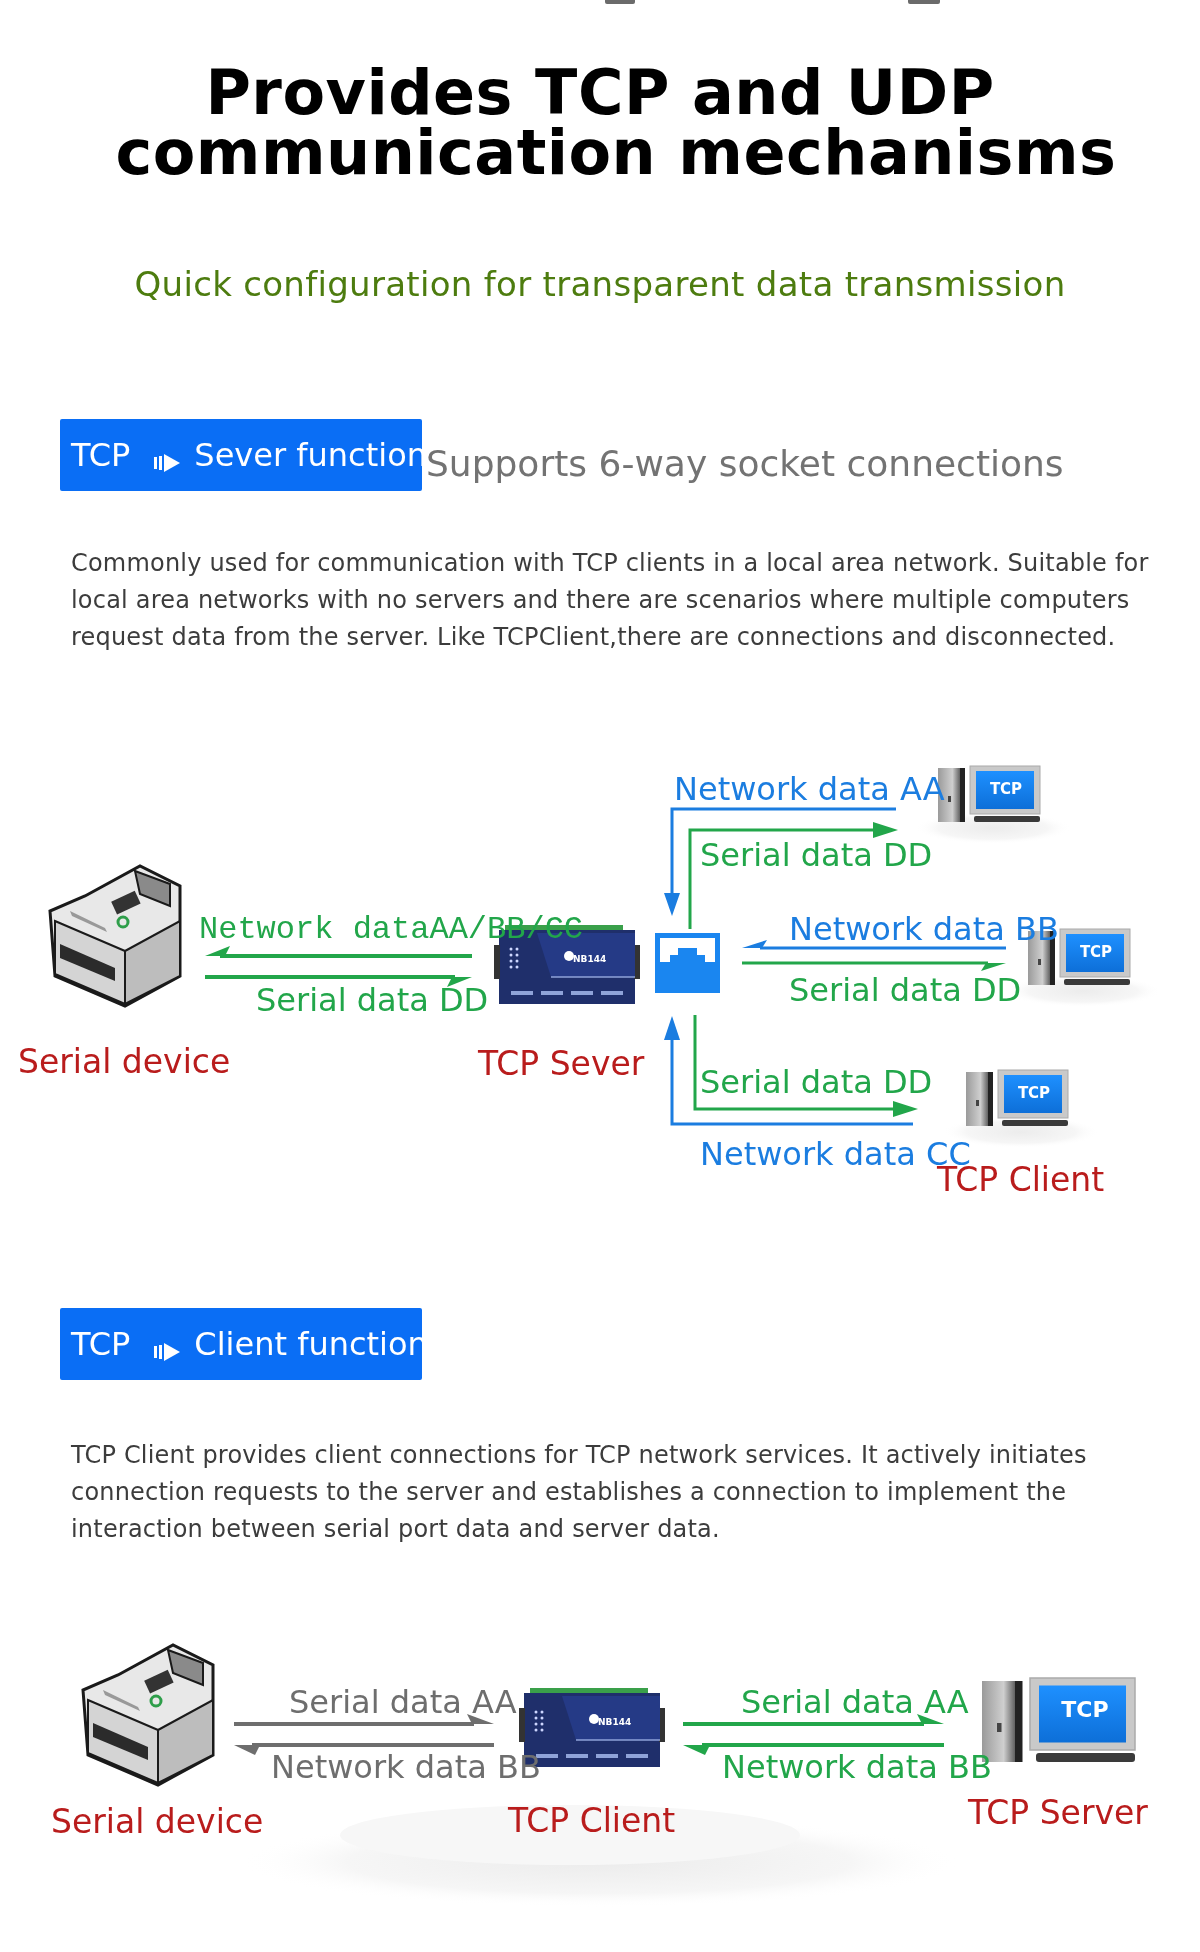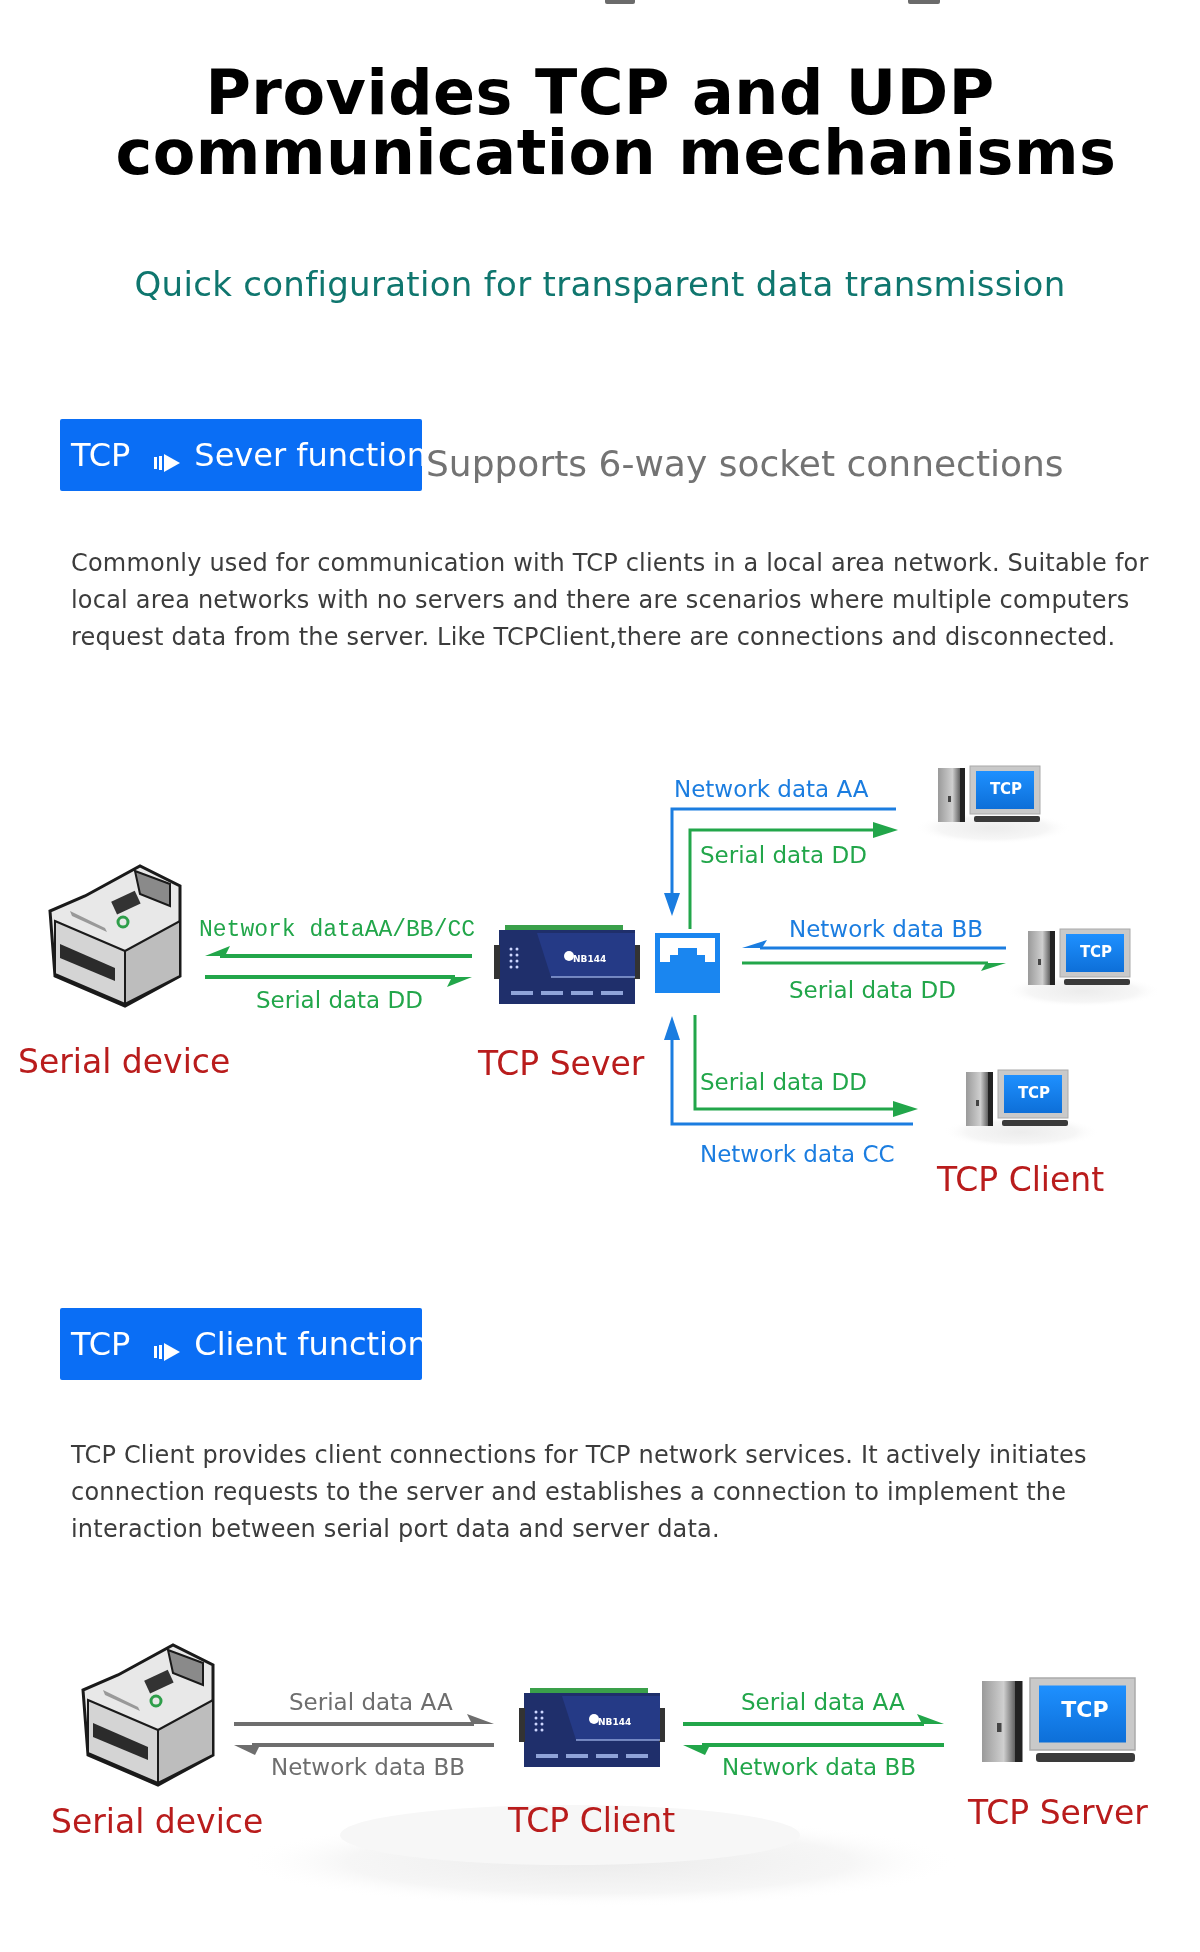--- a/index.html
+++ b/index.html
@@ -1,26 +1,26 @@
 <!DOCTYPE html>
 <html><head>
 <meta charset="utf-8">
 <style>
   * { margin:0; padding:0; box-sizing:border-box; }
   html, body { width:1200px; height:1952px; background:#ffffff; overflow:hidden; }
   body { position:relative; font-family:"DejaVu Sans", "Liberation Sans", sans-serif; color:#000; }
   .edge-mark { position:absolute; top:0; height:4px; background:#6b6b6b; border-radius:0 0 2px 2px; }
   .title { position:absolute; left:0; width:1200px; text-align:center; font-weight:bold; font-size:62px; line-height:62px; letter-spacing:0.5px; }
-  .subtitle { position:absolute; left:0; width:1200px; text-align:center; font-size:34px; color:#0f766e; letter-spacing:0.3px; }
+  .subtitle { position:absolute; left:0; width:1200px; text-align:center; font-size:34px; color:#4d7c0f; letter-spacing:0.3px; }
   .badge { position:absolute; left:60px; width:362px; height:72px; background:#0a6ef5; color:#fff; border-radius:2px; display:flex; align-items:center; padding-left:11px; font-size:32px; white-space:nowrap; }
   .badge .tcp { margin-right:24px; }
   .badge .arrow-ico { width:28px; height:22px; margin-right:12px; display:inline-block; }
   .badge-side { position:absolute; font-size:36px; white-space:nowrap; color:#737373; }
   .para { position:absolute; left:71px; width:1080px; font-size:24px; line-height:37px; color:#3c3c3c; letter-spacing:0.2px; }
-  .lbl { position:absolute; white-space:nowrap; font-size:23px; line-height:28px; }
+  .lbl { position:absolute; white-space:nowrap; font-size:32px; line-height:28px; }
   .green { color:#22a64a;text-align:right; }
   .blue { color:#1b7de0; }
   .gray { color:#6e6e6e; }
   .cap { position:absolute; white-space:nowrap; font-size:33px; color:#b91c1c; }
   svg.ov { position:absolute; left:0; top:0; }
   .device-text { fill:#fff; font-family:"DejaVu Sans", sans-serif; font-weight:bold; }
 </style>
 </head>
 <body>
 

